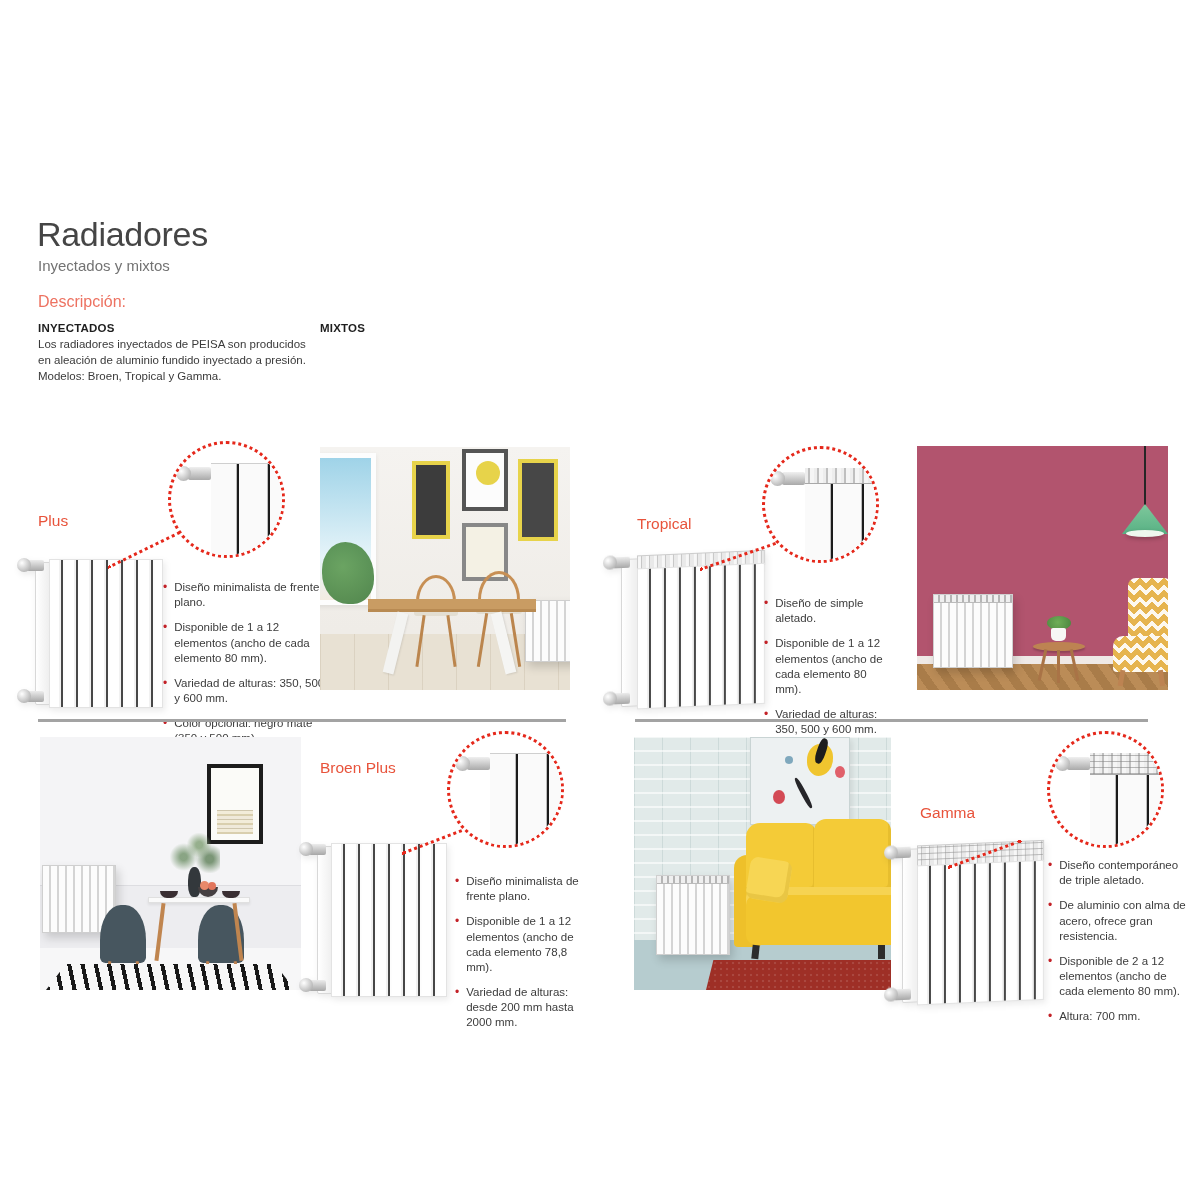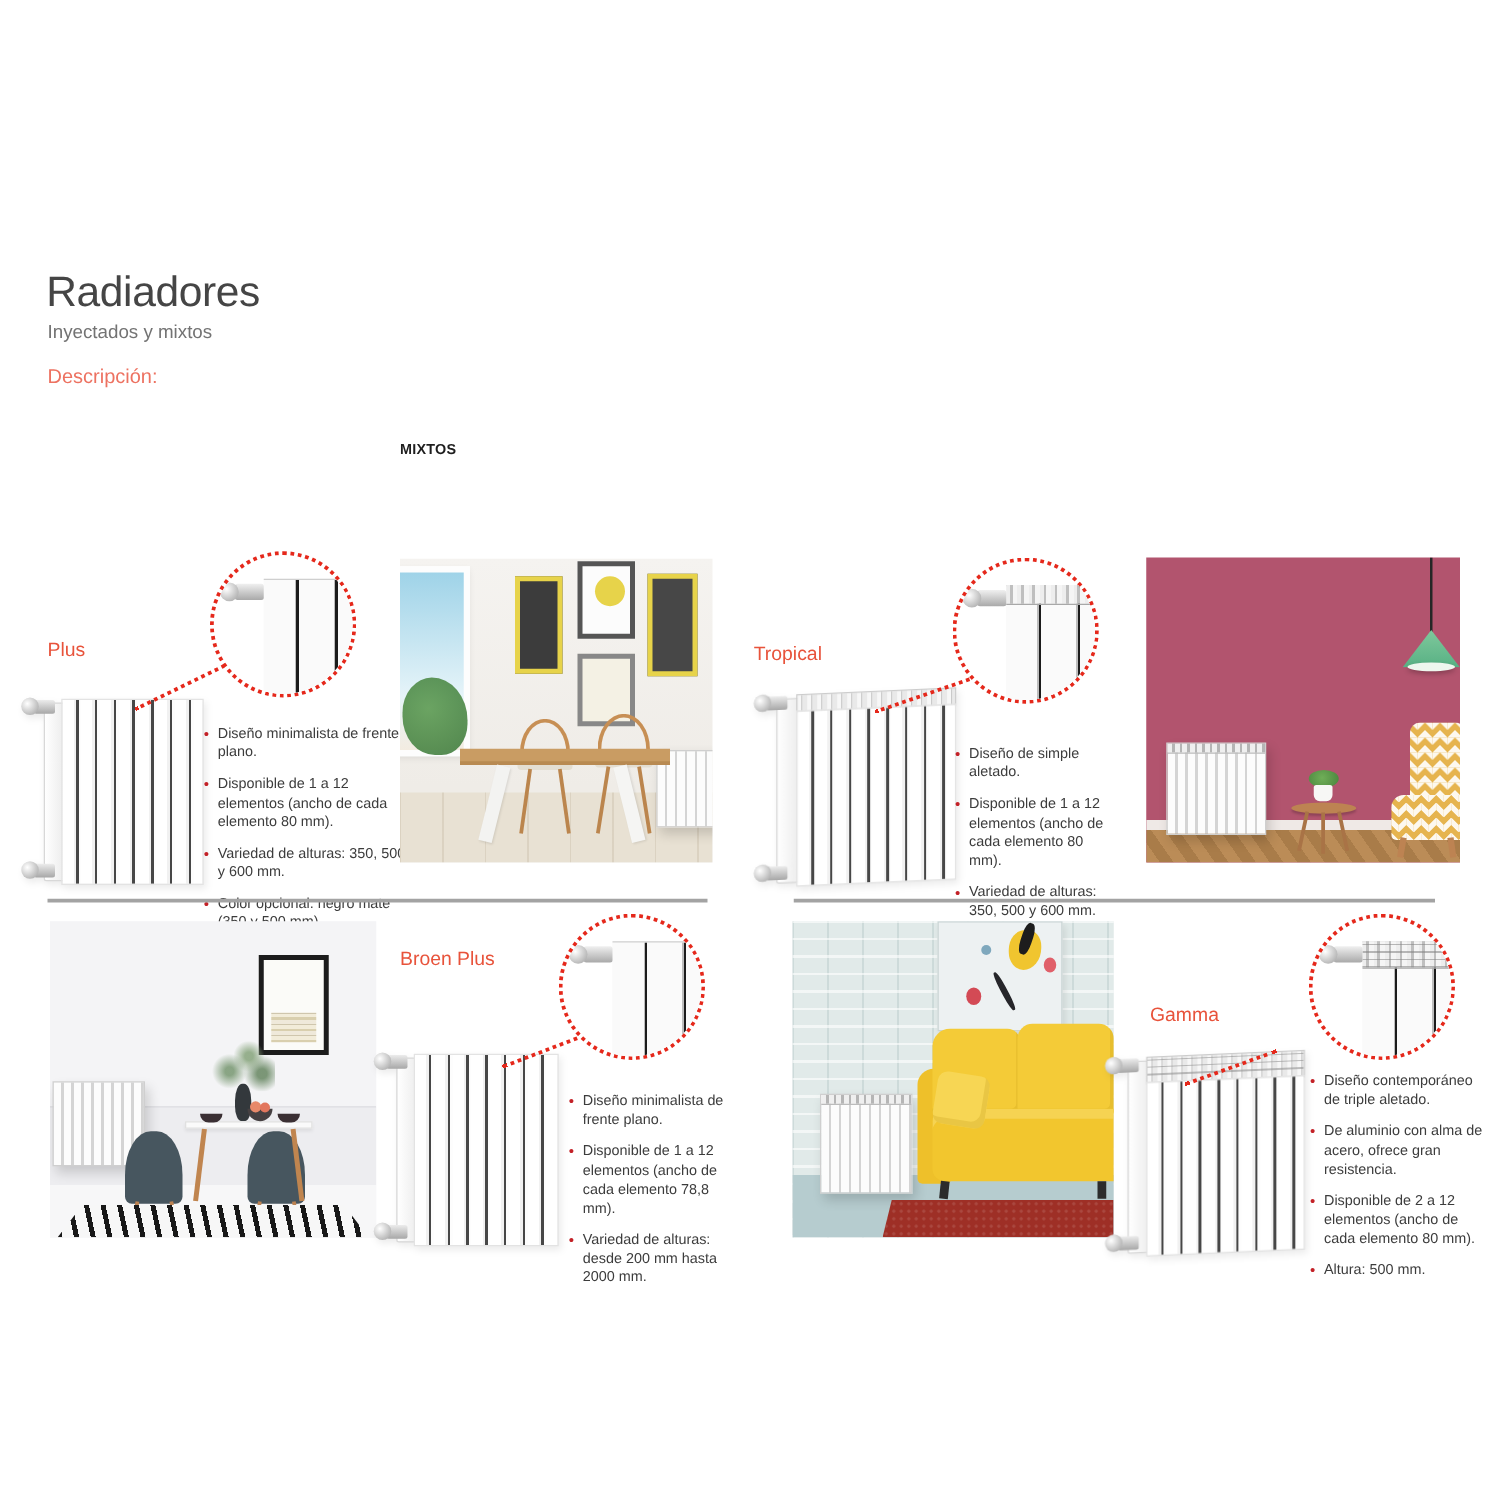--- a/index.html
+++ b/index.html
@@ -181,21 +181,25 @@
 </style>
 </head>
 <body>
 
 <div class="page">
 
   <div class="abs title">Radiadores</div>
   <div class="abs subtitle">Inyectados y mixtos</div>
   <div class="abs desc-heading">Descripción:</div>
 
-  <div class="abs dcol" style="left:320px;top:322px;margin-top:32px;">
+  <div class="abs dcol" style="left:38px;top:322px;">
+    <div class="dh">INYECTADOS</div>
+    <div class="db">Los radiadores inyectados de PEISA son producidos en aleación de aluminio fundido inyectado a presión. Modelos: Broen, Tropical y Gamma.</div>
+  </div>
+  <div class="abs dcol" style="left:320px;top:322px;">
     <div class="dh">MIXTOS</div>
   </div>
 
 
   <div class="abs plabel" style="left:38px;top:512px;">Plus</div>
 
   <div class="abs rad" style="left:35px;top:559px;width:126px;height:147px;">
     <div class="side"></div>
     <div class="panel"></div>
     <div class="valve-t"></div>
@@ -243,21 +247,21 @@
     <div class="abs p1-c1l2"></div>
     <div class="abs chair-back p1-c2b"></div>
     <div class="abs p1-c2s"></div>
     <div class="abs p1-c2l1"></div>
     <div class="abs p1-c2l2"></div>
     <div class="abs p1-tabletop"></div>
     <div class="abs p1-lleg"></div>
     <div class="abs p1-rleg"></div>
   </div>
 
-  <div class="abs plabel" style="left:603px;top:515px;">Tropical</div>
+  <div class="abs plabel" style="left:637px;top:515px;">Tropical</div>
 
   <div class="abs rad finned tilt" style="left:621px;top:553px;width:142px;height:152px;">
     <div class="side"></div>
     <div class="fins"></div>
     <div class="panel"></div>
     <div class="valve-t"></div>
     <div class="valve-b"></div>
   </div>
   <div class="abs connector" style="left:700px;top:568px;width:85px;transform:rotate(-19deg);"></div>
   <div class="abs zoomc" style="left:762px;top:446px;">
@@ -399,17 +403,17 @@
     <div class="fi">
         <span class="b">•</span>
         <span class="t">De aluminio con alma de acero, ofrece gran resistencia.</span>
       </div>
     <div class="fi">
         <span class="b">•</span>
         <span class="t">Disponible de 2 a 12 elementos (ancho de cada elemento 80 mm).</span>
       </div>
     <div class="fi">
         <span class="b">•</span>
-        <span class="t">Altura: 500 mm.</span>
+        <span class="t">Altura: 700 mm.</span>
       </div>
   </div>
 
 </div>
 
 </body></html>

